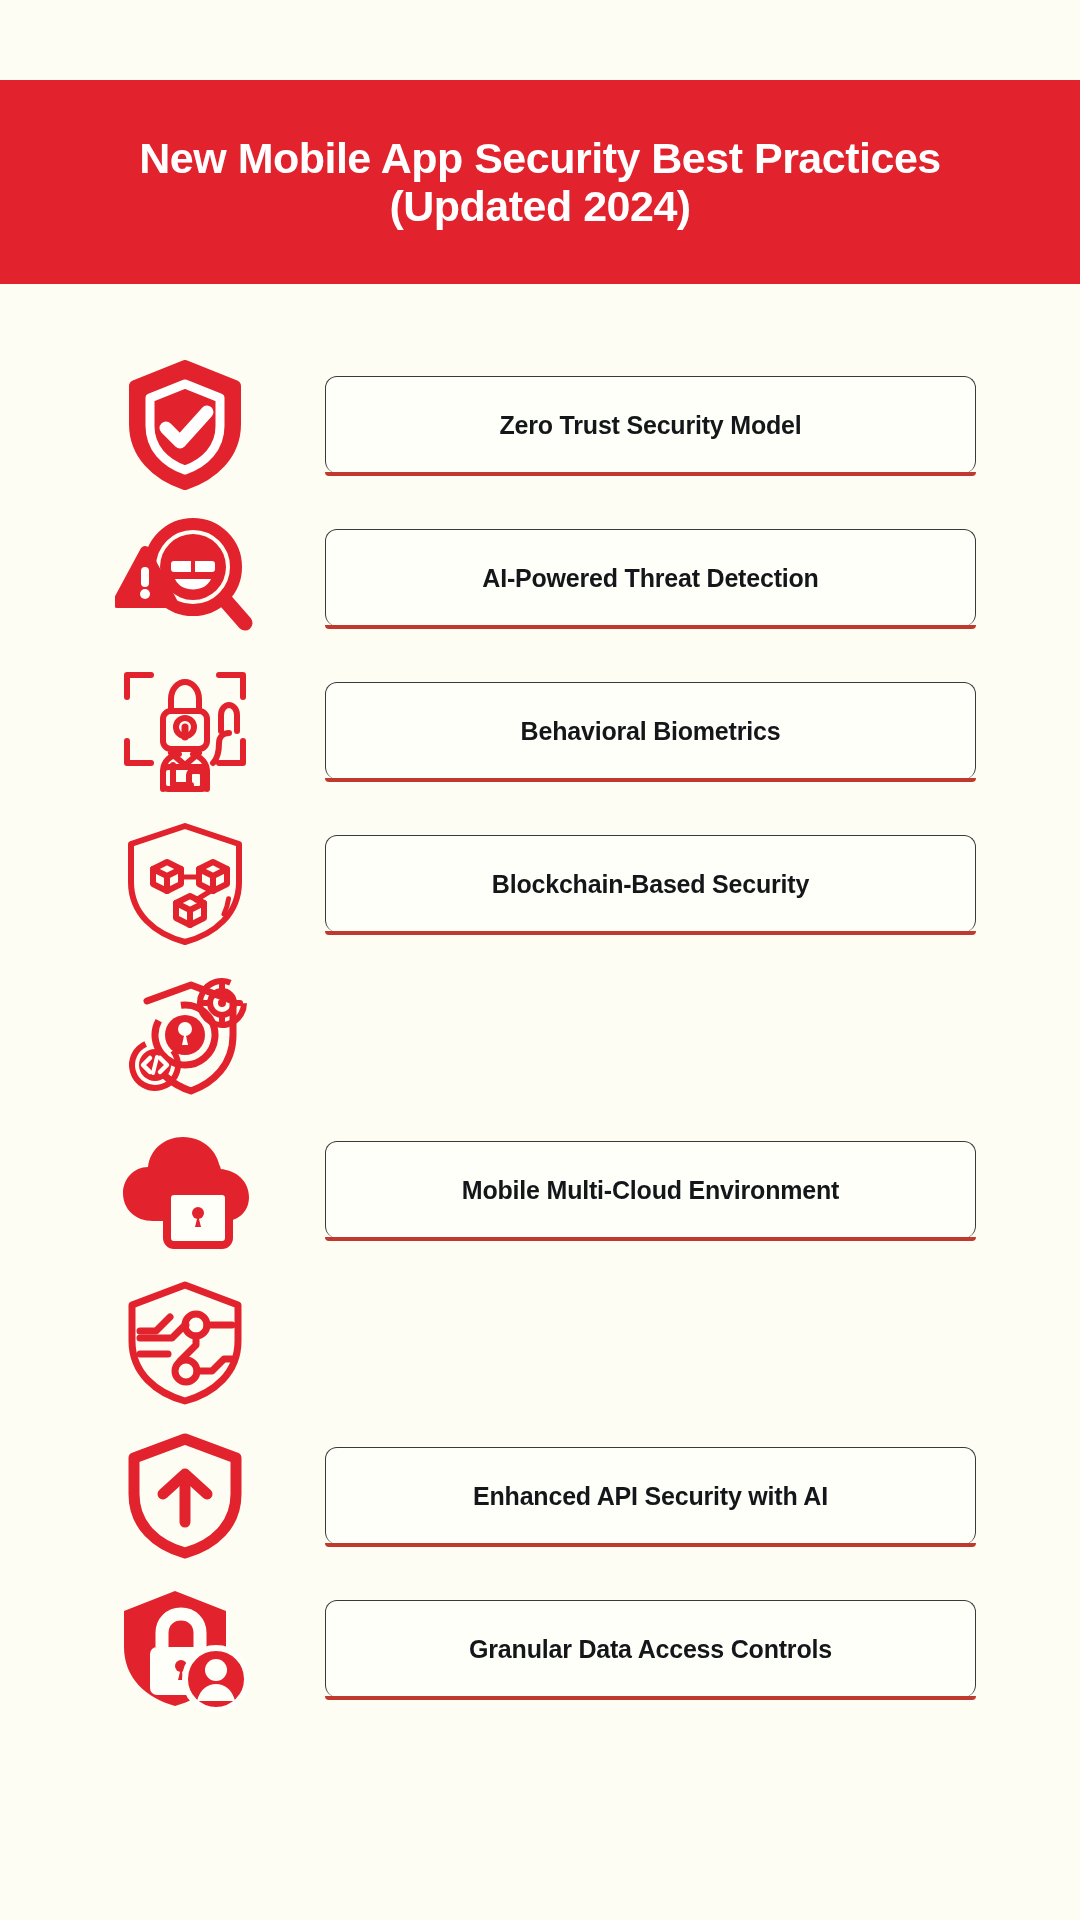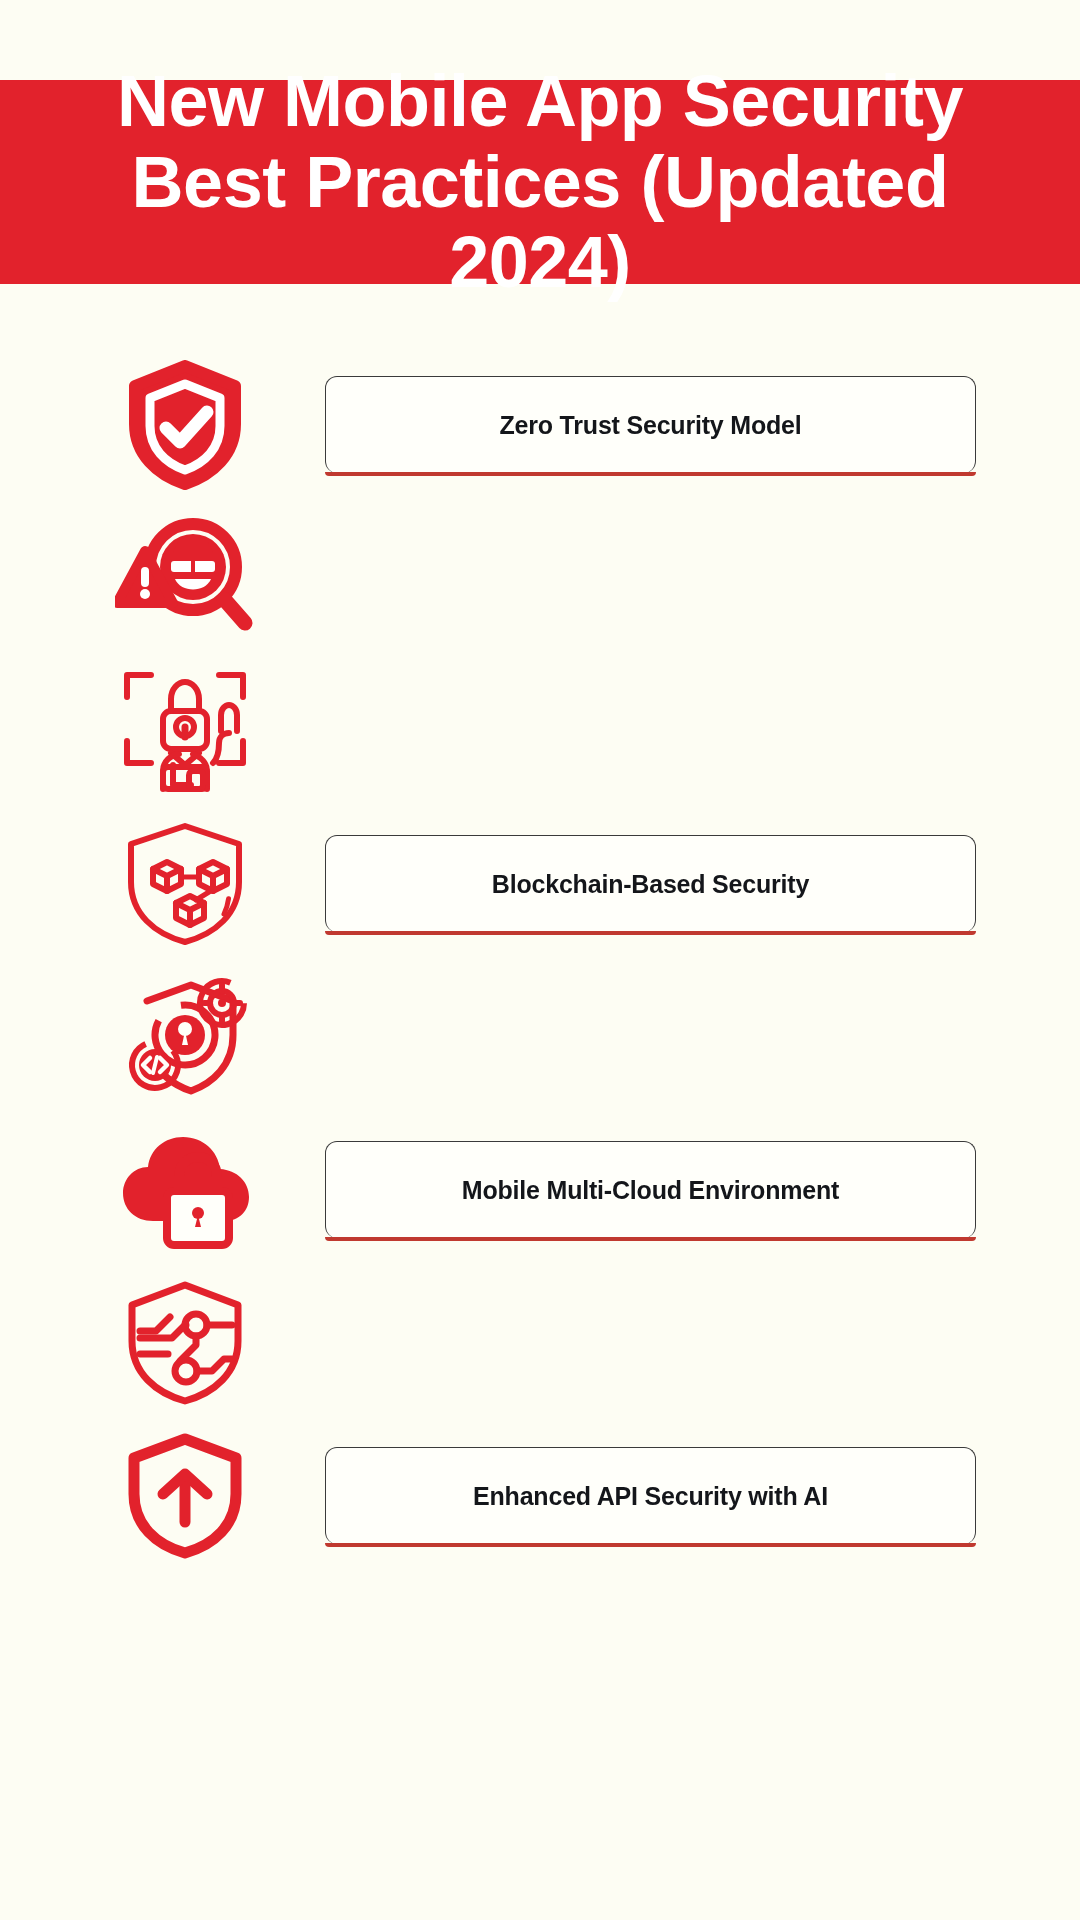--- a/index.html
+++ b/index.html
@@ -29,21 +29,21 @@
     background: #e2222c;
     display: flex;
     align-items: center;
     justify-content: center;
   }
 
   #header-title {
     width: 900px;
     text-align: center;
     color: #ffffff;
-    font-size: 72px;
+    font-size: 43px;
     font-weight: bold;
     line-height: 1.12;
     letter-spacing: -0.5px;
   }
 
   
   #practice-list {
     position: absolute;
     left: 0;
     top: 348px;
@@ -139,20 +139,23 @@
           <circle cx="78" cy="52" r="33" fill="#e2222c"></circle>
           <path d="M58 40 C60 26 70 20 78 20 C86 20 96 26 98 40 Z" fill="#e2222c"></path>
           <rect x="48" y="38" width="60" height="6" rx="3" fill="#e2222c"></rect>
           <rect x="56" y="46" width="44" height="11" rx="3" fill="#ffffff"></rect>
           <line x1="78" y1="46" x2="78" y2="57" stroke="#e2222c" stroke-width="4"></line>
           <path d="M60 64 C66 78 90 78 96 64 Z" fill="#ffffff"></path>
           <path d="M30 36 L58 88 H2 Z" fill="#e2222c" stroke="#e2222c" stroke-width="10" stroke-linejoin="round"></path>
           <rect x="26" y="52" width="8" height="20" rx="4" fill="#ffffff"></rect>
           <circle cx="30" cy="79" r="5" fill="#ffffff"></circle>
         </svg>
+      </div>
+      <div class="label-card">
+        <span class="card-label">AI-Powered Threat Detection</span>
       </div>
     </div>
 
     <div class="practice-row">
       <div class="icon-cell">
         <svg width="128" height="128" viewBox="0 0 128 128" fill="none" stroke="#e2222c" stroke-width="6" stroke-linecap="round" stroke-linejoin="round">
           <path d="M6 30 V8 H30"></path>
           <path d="M98 8 H122 V30"></path>
           <path d="M6 74 V96 H30"></path>
           <path d="M122 74 V96 H98"></path>
@@ -162,20 +165,23 @@
           <path d="M64 60 V70" stroke-width="7"></path>
           <path d="M50 86 L64 98 L78 86"></path>
           <path d="M42 122 V104 C42 94 50 88 58 87" fill="none"></path>
           <path d="M86 122 V104 C86 96 80 90 72 87" fill="none"></path>
           <rect x="42" y="100" width="44" height="22" rx="5" fill="none"></rect>
           <path d="M52 98 V118 H70"></path>
           <rect x="68" y="104" width="14" height="18" rx="4" fill="none"></rect>
           <path d="M100 64 V48 C100 42 104 38 108 38 C112 38 116 42 116 48 V64" fill="none"></path>
           <path d="M92 96 C96 92 98 84 98 76 C98 70 102 66 108 66" fill="none"></path>
         </svg>
+      </div>
+      <div class="label-card">
+        <span class="card-label">Behavioral Biometrics</span>
       </div>
     </div>
 
     <div class="practice-row">
       <div class="icon-cell">
         <svg width="124" height="128" viewBox="0 0 124 128" fill="none" stroke="#e2222c" stroke-width="6" stroke-linejoin="round" stroke-linecap="round">
           <path d="M62 6 L116 24 V62 C116 94 92 114 62 122 C32 114 8 94 8 62 V24 Z" fill="none"></path>
           <path d="M44 42 L58 49 V64 L44 71 L30 64 V49 Z" fill="none"></path>
           <path d="M30 49 L44 56 L58 49" fill="none"></path>
           <path d="M44 56 V71" fill="none"></path>
@@ -259,15 +265,32 @@
           <path d="M59 7 L110 26 V62 C110 93 88 113 59 121 C30 113 8 93 8 62 V26 Z" stroke="#e2222c" stroke-width="11" stroke-linejoin="round" fill="none"></path>
           <path d="M59 90 V44" stroke="#e2222c" stroke-width="11" stroke-linecap="round"></path>
           <path d="M37 62 L59 42 L81 62" stroke="#e2222c" stroke-width="11" stroke-linecap="round" stroke-linejoin="round" fill="none"></path>
         </svg>
       </div>
       <div class="label-card">
         <span class="card-label">Enhanced API Security with AI</span>
       </div>
     </div>
 
+    <div class="practice-row">
+      <div class="icon-cell">
+        <svg width="134" height="128" viewBox="0 0 134 128" fill="none">
+          <path d="M57 6 L108 26 V62 C108 93 86 113 57 121 C28 113 6 93 6 62 V26 Z" fill="#e2222c"></path>
+          <rect x="32" y="62" width="62" height="48" rx="7" fill="#fffffa"></rect>
+          <path d="M44 62 V48 C44 37 52 29 63 29 C74 29 82 37 82 48 V62" stroke="#fffffa" stroke-width="13" fill="none"></path>
+          <circle cx="63" cy="81" r="6" fill="#e2222c"></circle>
+          <path d="M63 83 L60 95 H66 Z" fill="#e2222c"></path>
+          <circle cx="98" cy="94" r="31" fill="#e2222c" stroke="#fffffa" stroke-width="6"></circle>
+          <circle cx="98" cy="85" r="11" fill="#fffffa"></circle>
+          <path d="M79 116 C82 104 90 99 98 99 C106 99 114 104 117 116 Z" fill="#fffffa"></path>
+        </svg>
+      </div>
+      <div class="label-card">
+        <span class="card-label">Granular Data Access Controls</span>
+      </div>
+    </div>
 
   </div>
 </div>
 
 </body></html>

